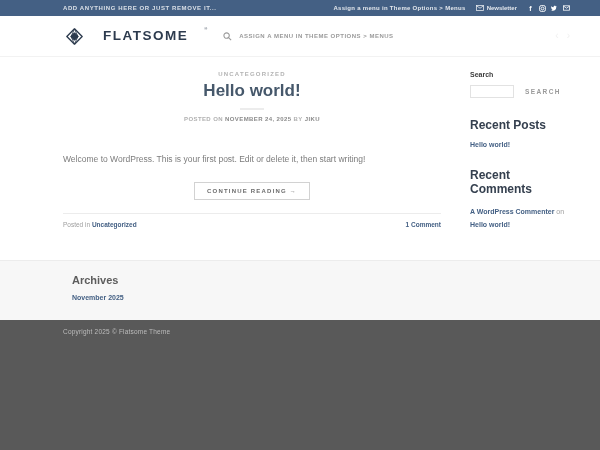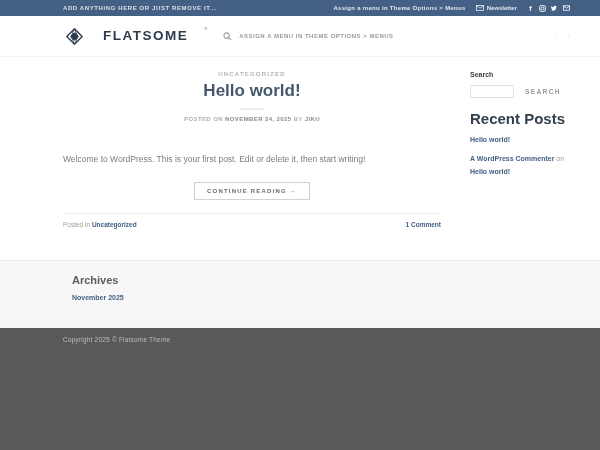--- a/index.html
+++ b/index.html
@@ -90,29 +90,29 @@
   .search-row { display:flex; align-items:center; margin-top:7px; }
   .search-input {
     width:44px; height:13px; border:1px solid #e2e2e2; background:#fff;
   }
   .search-btn {
     margin-left:11px; background:none; border:none; cursor:pointer;
     font-size:6.5px; font-weight:700; letter-spacing:1.4px; color:#9a9a9a;
     font-family:inherit;
   }
   .widget-title {
-    font-size:15px; font-weight:700; color:#35404f; margin-top:12px;
+    font-size:12px; font-weight:700; color:#35404f; margin-top:20px;
   }
   .widget-link { display:block; font-size:7px; margin-top:9px; }
   .comment-entry { margin-top:9px; font-size:7px; line-height:1.9; width:105px; }
   .comment-on { color:#9d9d9d; font-weight:400; }
 
   
   .footer-widgets {
-    height:68px; background:#f7f7f7; border-top:1px solid #ececec;
+    height:60px; background:#f7f7f7; border-top:1px solid #ececec;
     display:flex; padding:13px 0 0 72px;
   }
   .footer-col { width:133px; }
   .footer-col-title { font-size:11px; font-weight:700; color:#5d5d5d; }
   .footer-col .widget-link { margin-top:8px; }
 
   
   .absolute-footer {
     height:128px; background:#595959; padding:8px 0 0 63px;
   }
@@ -205,20 +205,21 @@
   <div class="sidebar">
     <div class="search-label">Search</div>
     <div class="search-row">
       <input class="search-input" type="text" style="">
       <button class="search-btn">SEARCH</button>
     </div>
 
     <div class="widget-title">Recent Posts</div>
     <a class="widget-link link">Hello world!</a>
 
+    <div class="widget-title">Recent Comments</div>
     <div class="comment-entry"><span class="link">A WordPress Commenter</span><span class="comment-on"> on </span><span class="link">Hello world!</span></div>
   </div>
 </div>
 
 <div class="footer-widgets">
   <div class="footer-col">
     <div class="footer-col-title">Archives</div>
     <a class="widget-link link">November 2025</a>
   </div>
 </div>

